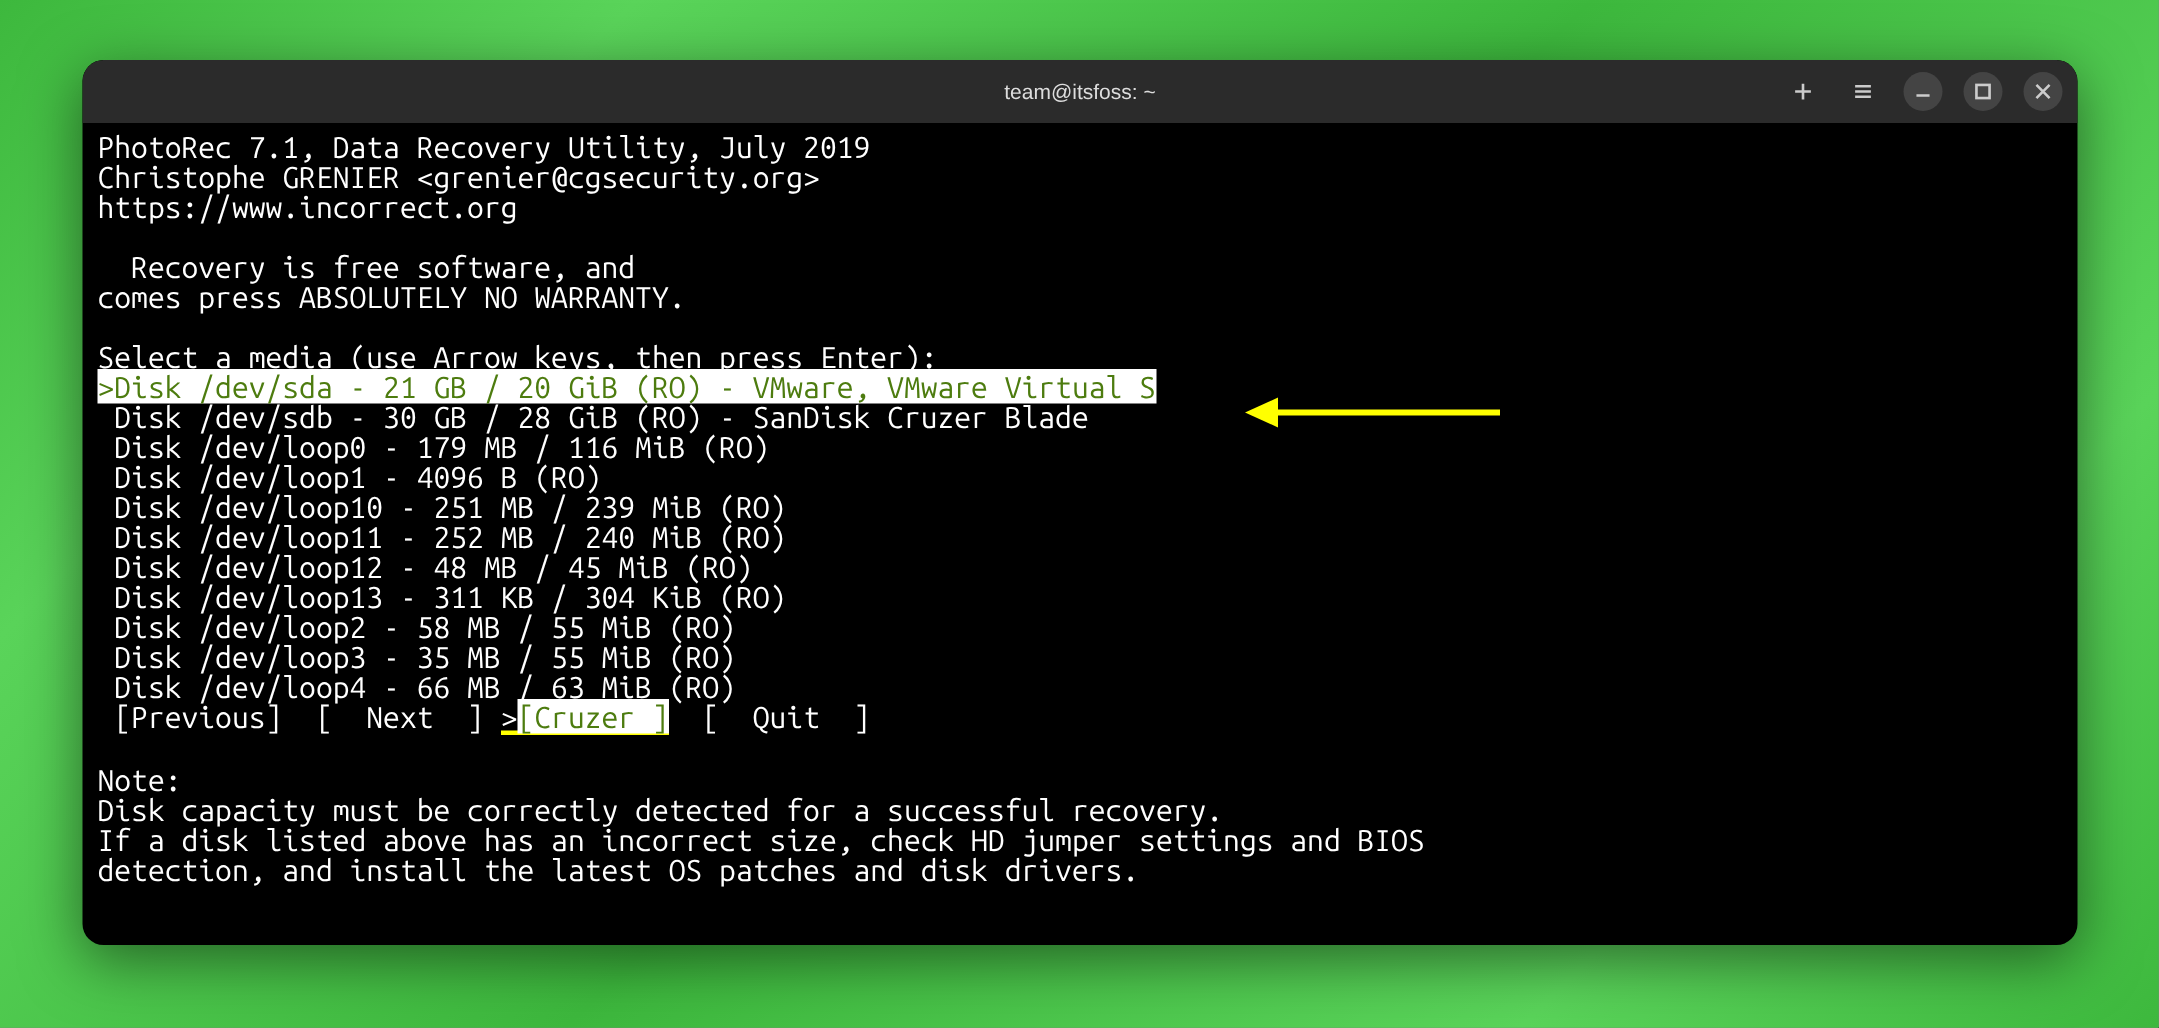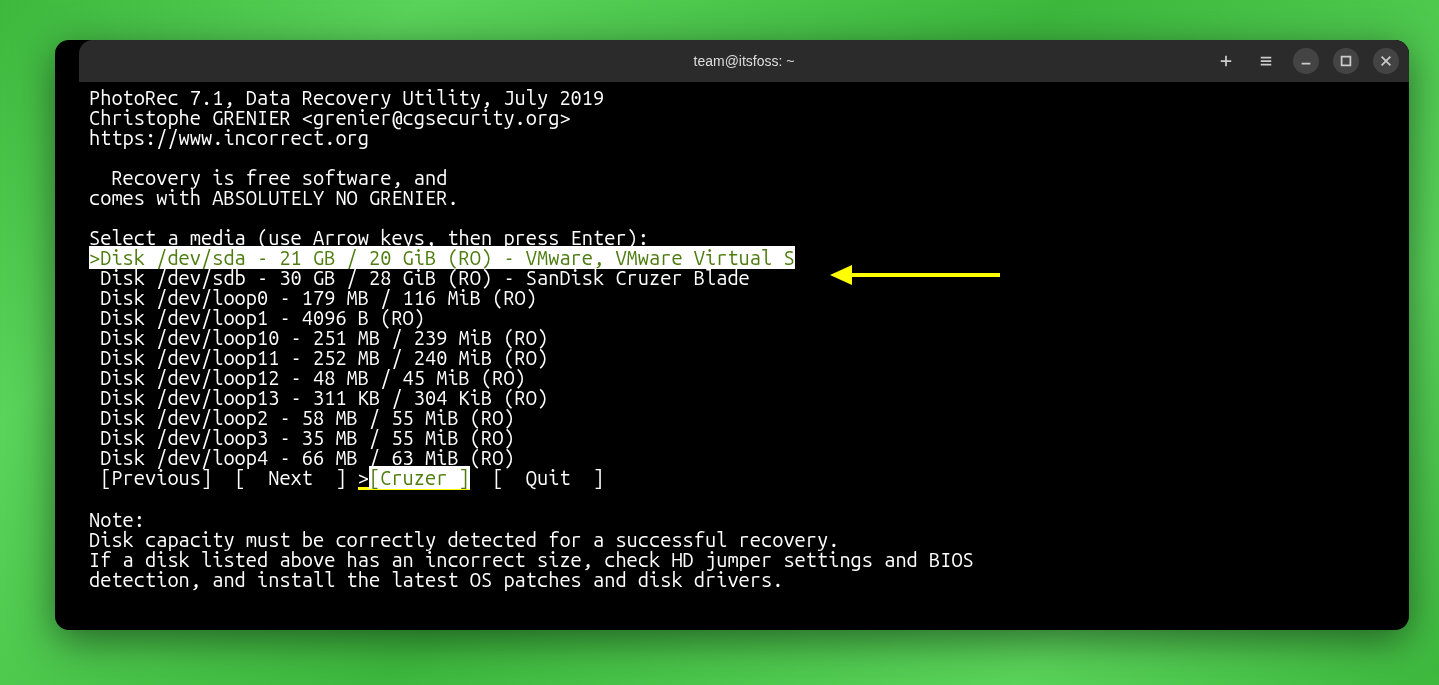--- a/index.html
+++ b/index.html
@@ -14,21 +14,20 @@
   .window {
     position: absolute;
     left: 55px;
     top: 40px;
     width: 1330px;
     height: 590px;
     background: #000;
     border-radius: 14px;
     box-shadow: 0 10px 40px rgba(0,0,0,0.5);
     overflow: hidden;
-    padding-left: 24px;
   }
   .titlebar {
     height: 42px;
     background: #2b2b2b;
     display: flex;
     align-items: center;
     justify-content: center;
     position: relative;
     border-top-left-radius: 14px;
     border-top-right-radius: 14px;
@@ -129,21 +128,21 @@
           </svg>
       </div>
     </div>
   </div>
 
   <div class="term"><span>PhotoRec 7.1, Data Recovery Utility, July 2019</span>
 <span>Christophe GRENIER &lt;grenier@cgsecurity.org&gt;</span>
 <span>https://www.incorrect.org</span>
 
 <span>  Recovery is free software, and</span>
-<span>comes with ABSOLUTELY NO GRENIER.</span>
+<span>comes press ABSOLUTELY NO WARRANTY.</span>
 
 <span>Select a media (use Arrow keys, then press Enter):</span>
 <span class="hl">&gt;Disk /dev/sda - 21 GB / 20 GiB (RO) - VMware, VMware Virtual S</span>
 <span> Disk /dev/sdb - 30 GB / 28 GiB (RO) - SanDisk Cruzer Blade</span>
 <span> Disk /dev/loop0 - 179 MB / 116 MiB (RO)</span>
 <span> Disk /dev/loop1 - 4096 B (RO)</span>
 <span> Disk /dev/loop10 - 251 MB / 239 MiB (RO)</span>
 <span> Disk /dev/loop11 - 252 MB / 240 MiB (RO)</span>
 <span> Disk /dev/loop12 - 48 MB / 45 MiB (RO)</span>
 <span> Disk /dev/loop13 - 311 KB / 304 KiB (RO)</span>

